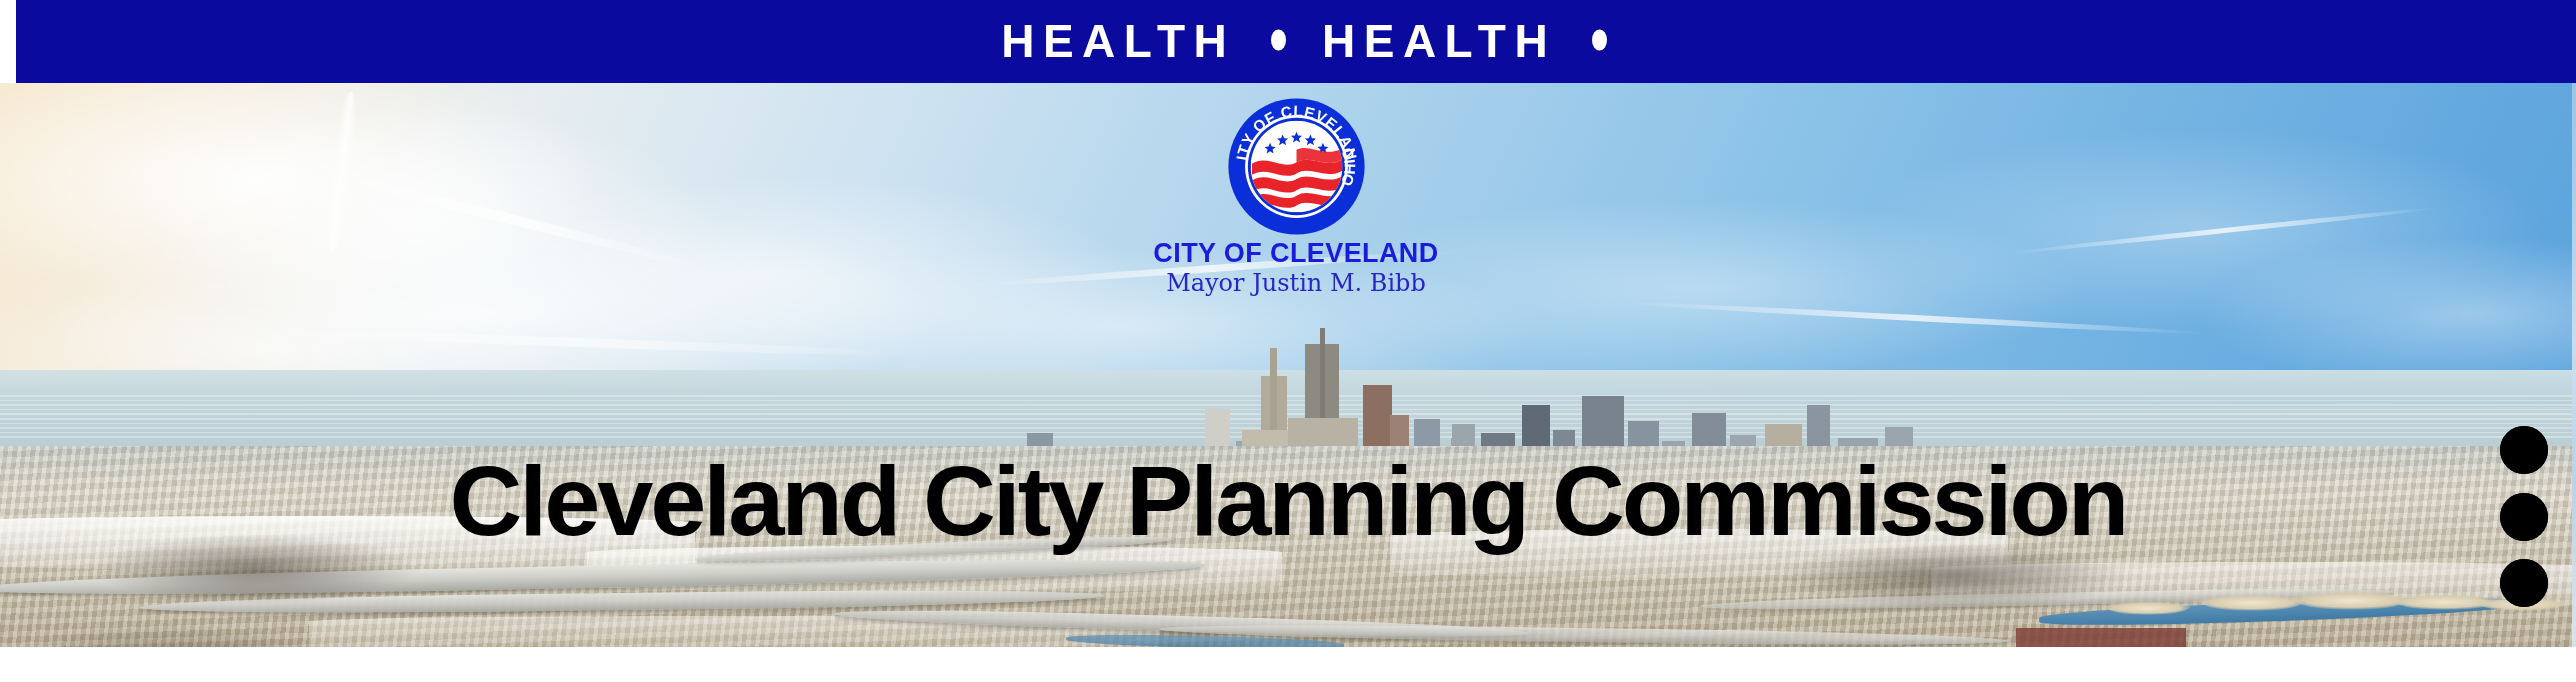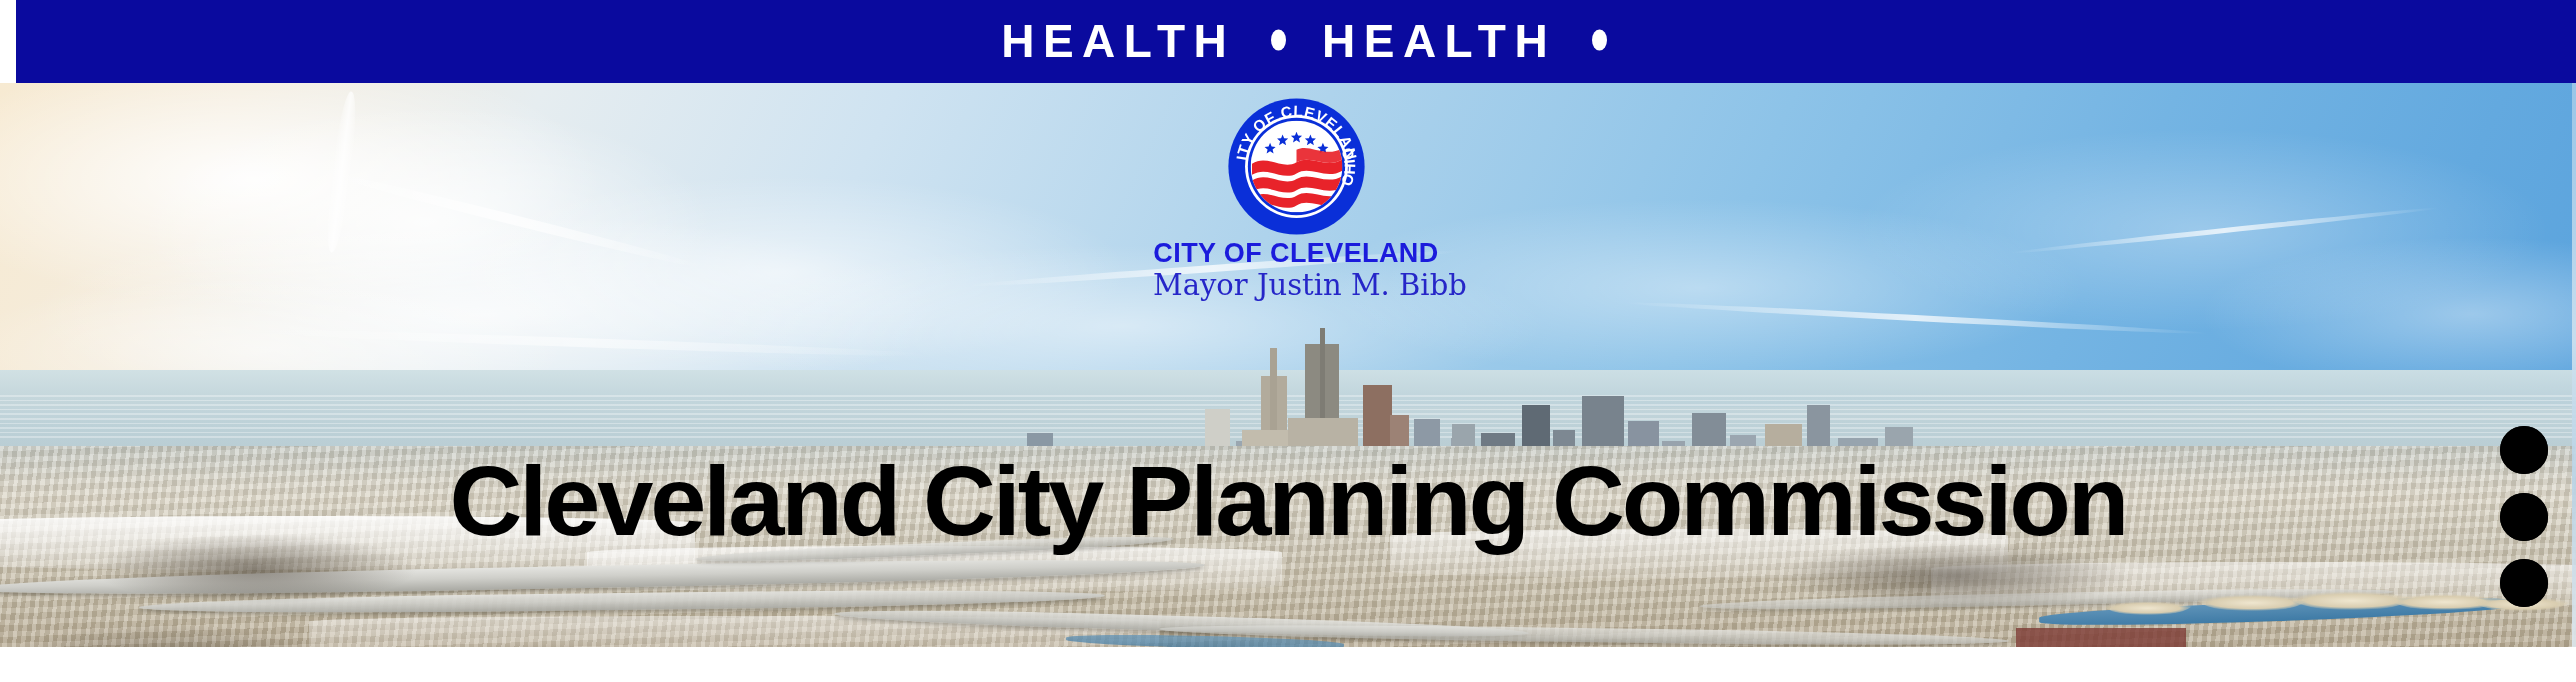--- a/index.html
+++ b/index.html
@@ -180,21 +180,21 @@
     font-weight:bold;
     font-size:27px;
     letter-spacing:0.4px;
     line-height:1.05;
     white-space:nowrap;
   }
   #seal-sub{
     margin-top:2.3px;
     color:#2626C8;
     font-family:"DejaVu Serif","Liberation Serif",serif;
-    font-size:29px;
+    font-size:24px;
     font-weight:400;
     line-height:1.1;
     white-space:nowrap;
   }
 
   
   #main-title{
     position:absolute;
     left:0; top:451px;
     width:2576px;

